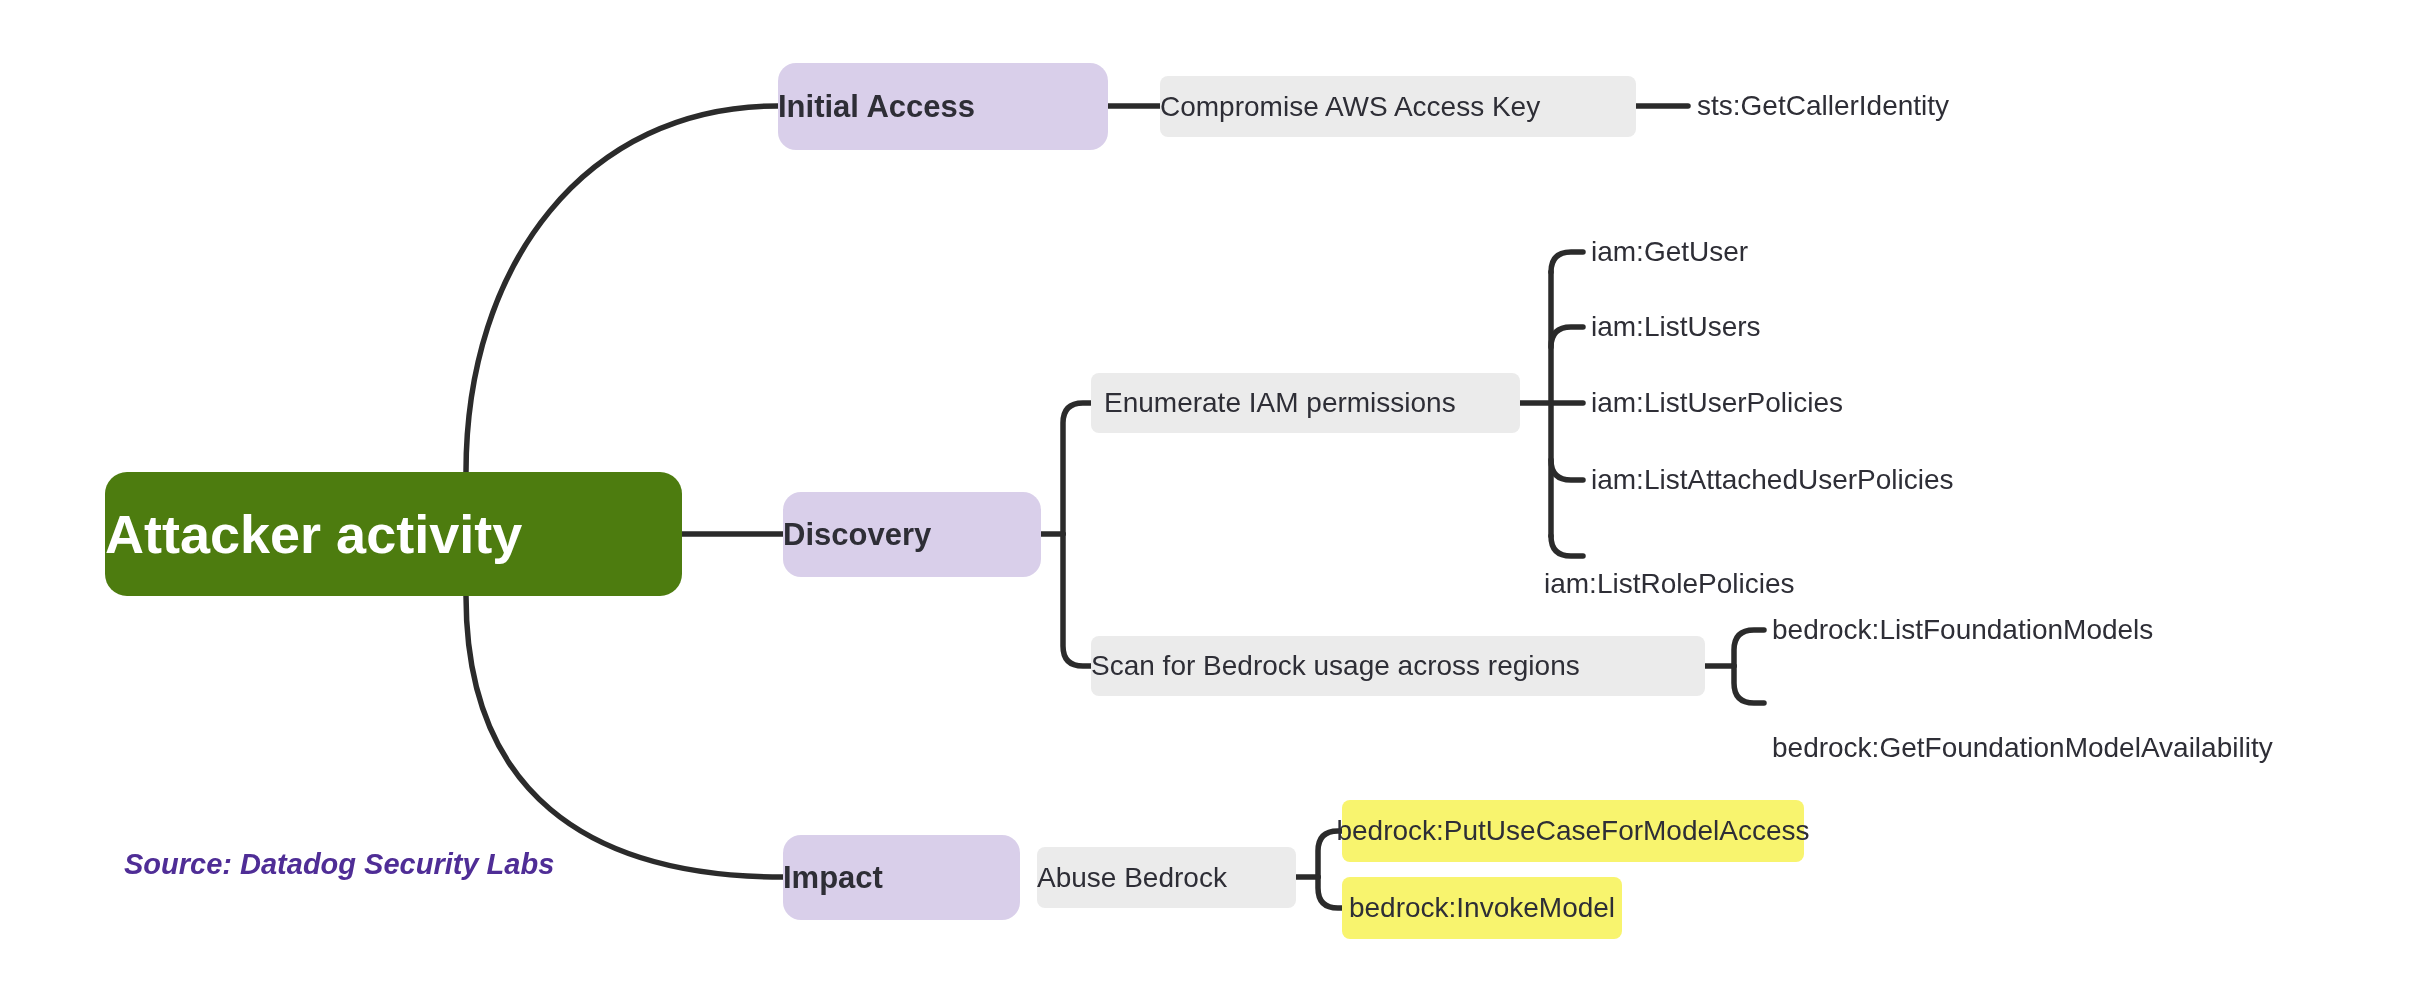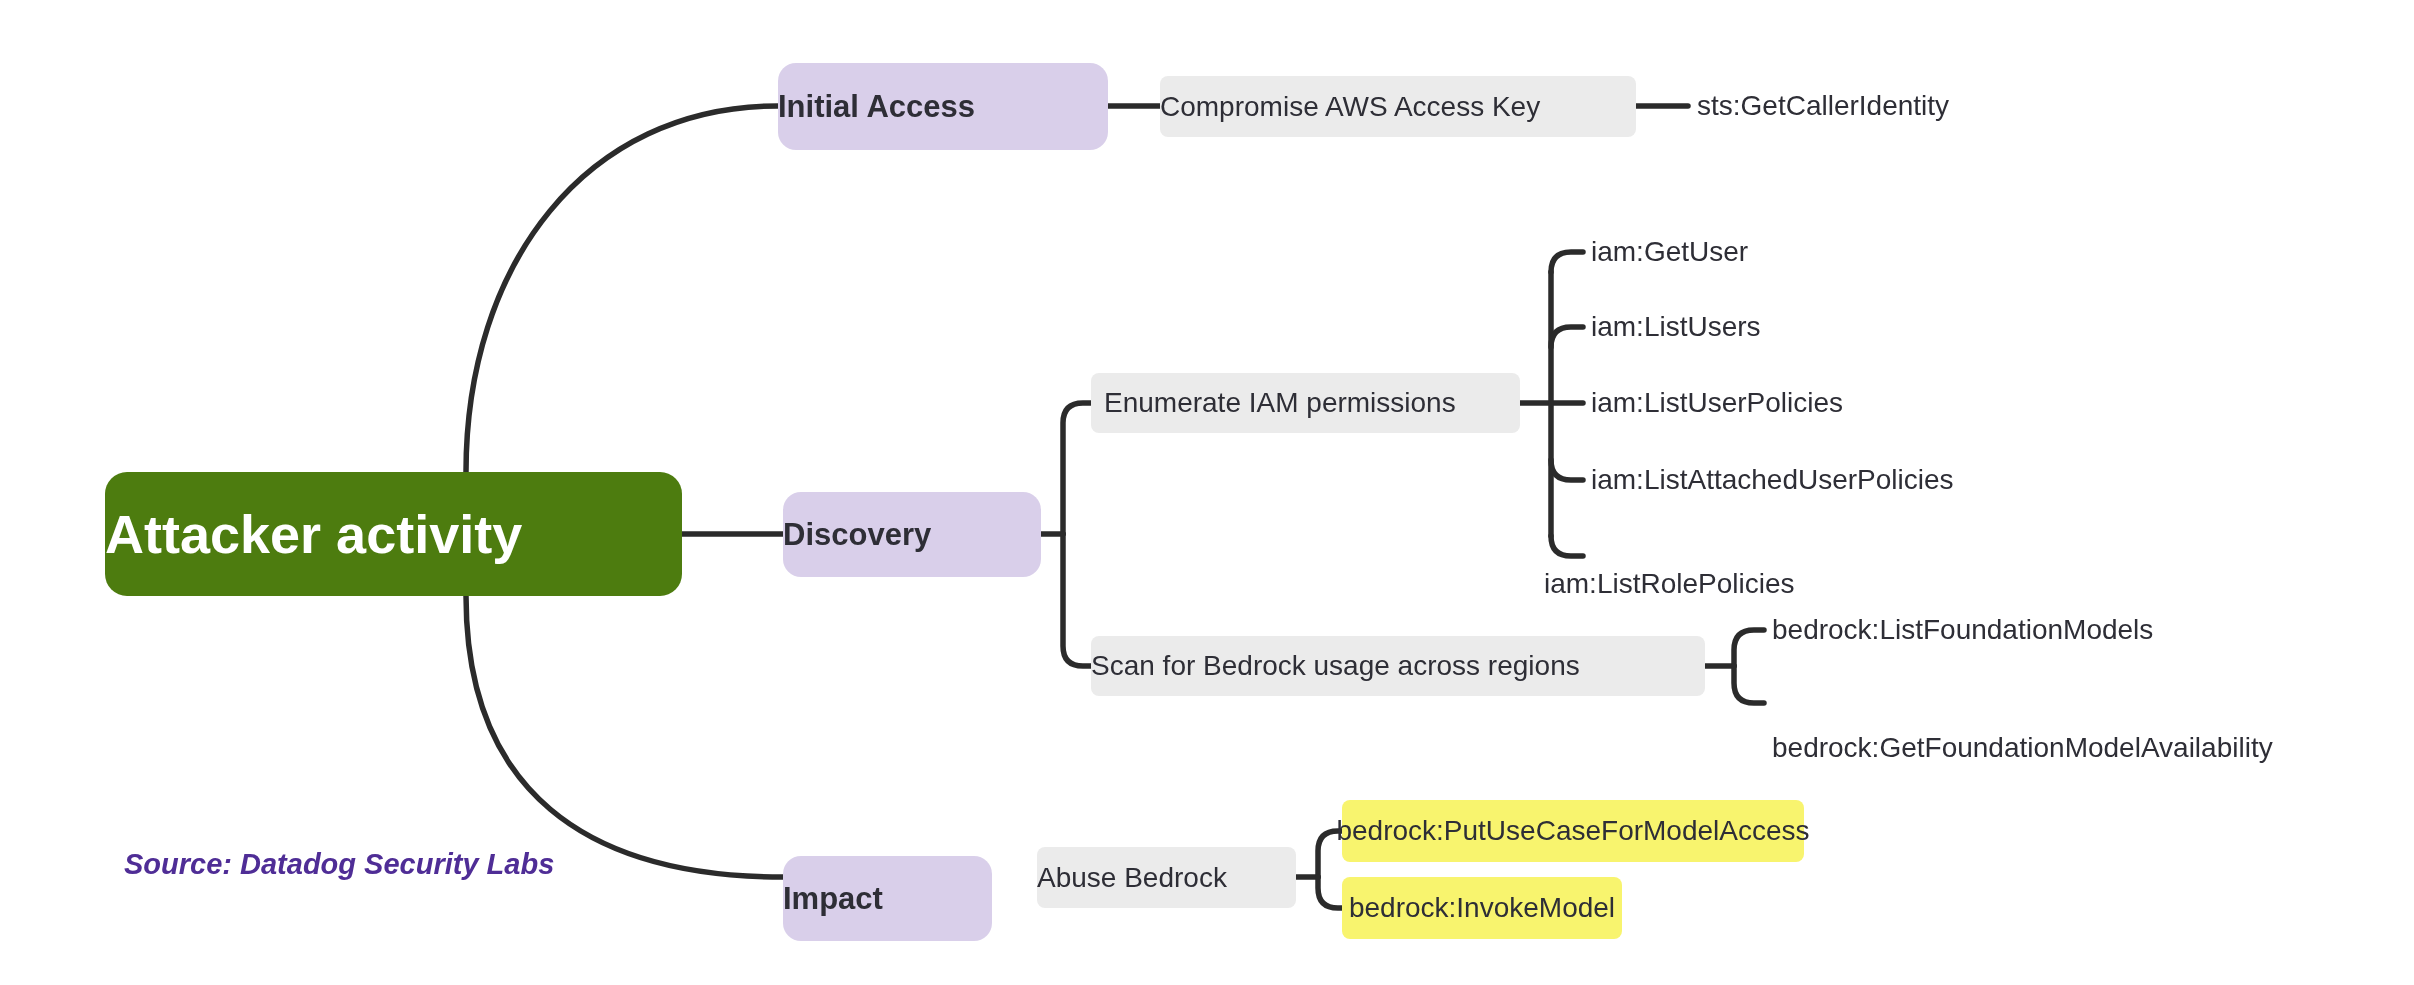--- a/index.html
+++ b/index.html
@@ -38,21 +38,21 @@
   }
   .branch-node {
     background: #D9CFEA;
     border-radius: 18px;
     color: #2E2E36;
     font-size: 31px;
     font-weight: bold;
   }
   .branch-initial  { left: 778px; top: 63px;  width: 330px; height: 87px; }
   .branch-discovery{ left: 783px; top: 492px; width: 258px; height: 85px; }
-  .branch-impact   { left: 783px; top: 835px; width: 209px; height: 85px; margin-top: 21px; }
+  .branch-impact   { left: 783px; top: 835px; width: 237px; height: 85px; }
   .technique-node {
     background: #EBEBEB;
     border-radius: 8px;
     color: #2E2E36;
     font-size: 28px;
     font-weight: normal;
   }
   .tech-compromise { left: 1160px; top: 76px;  width: 476px; height: 61px; }
   .tech-enumerate  { left: 1091px; top: 373px; width: 429px; height: 60px; padding-left: 13px; }
   .tech-scan       { left: 1091px; top: 636px; width: 614px; height: 60px; }

